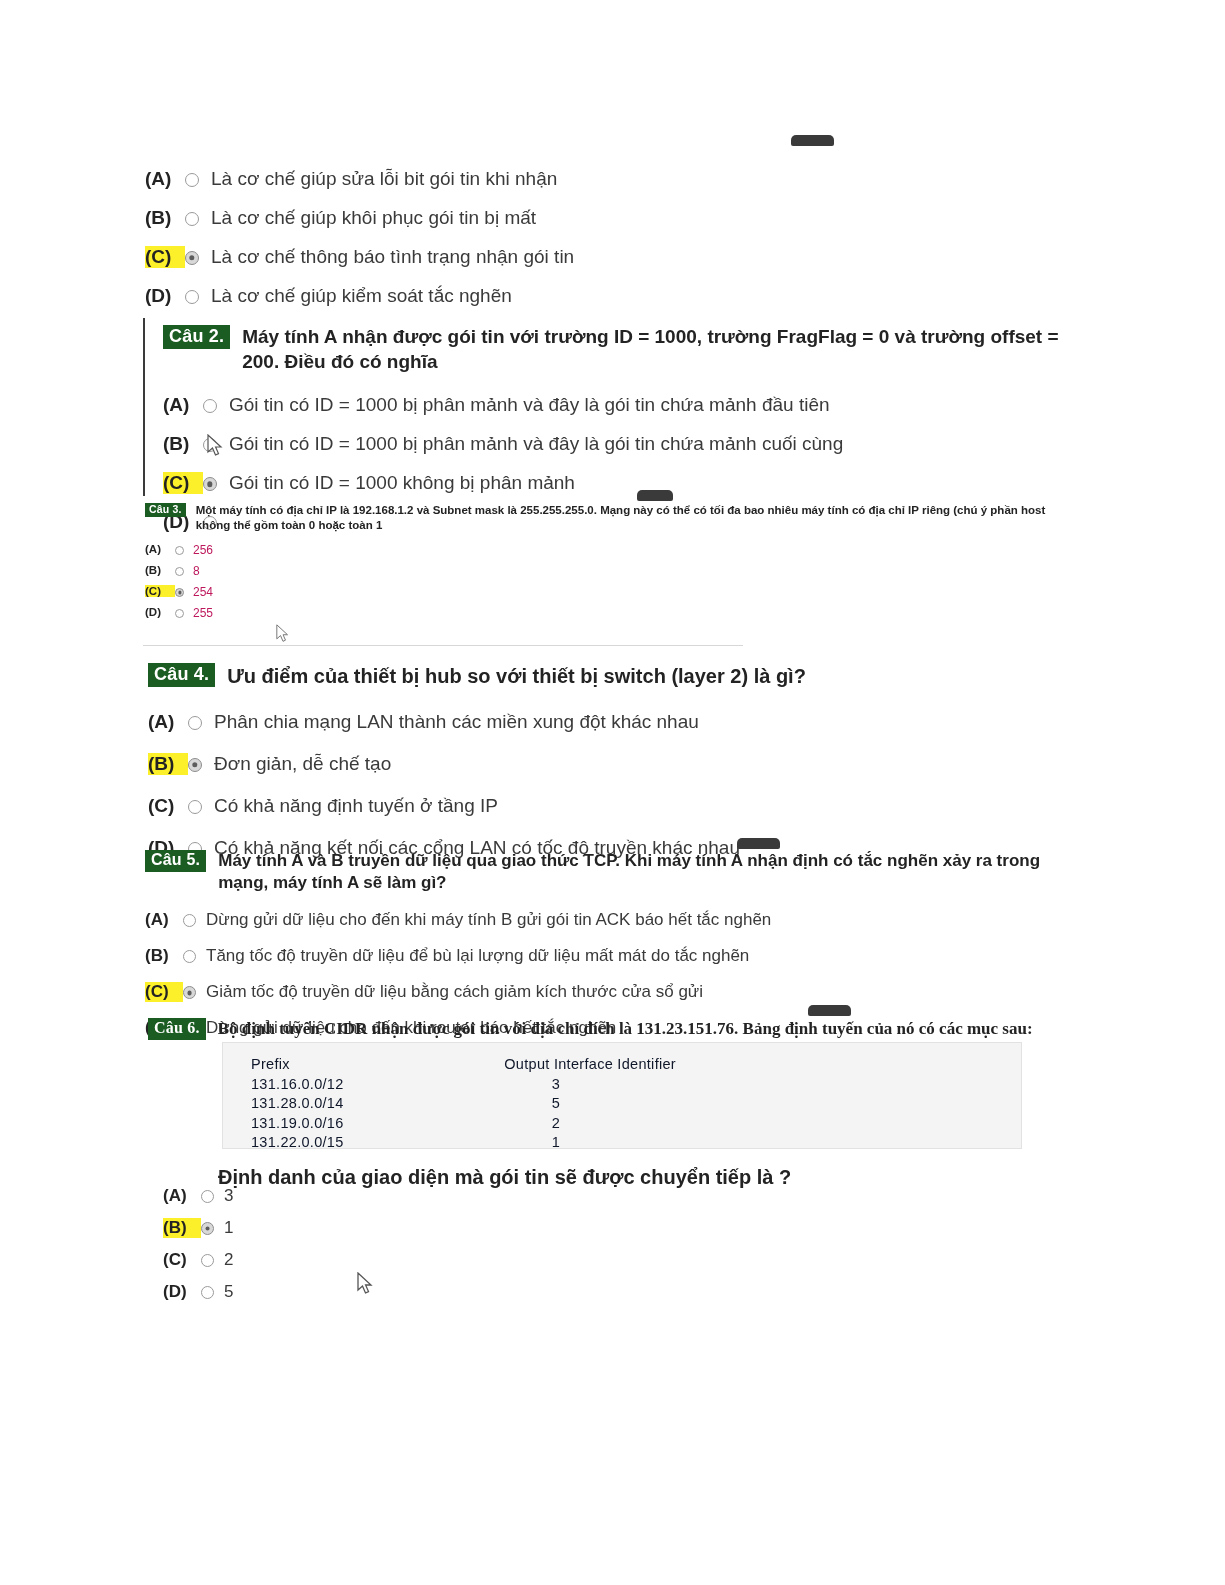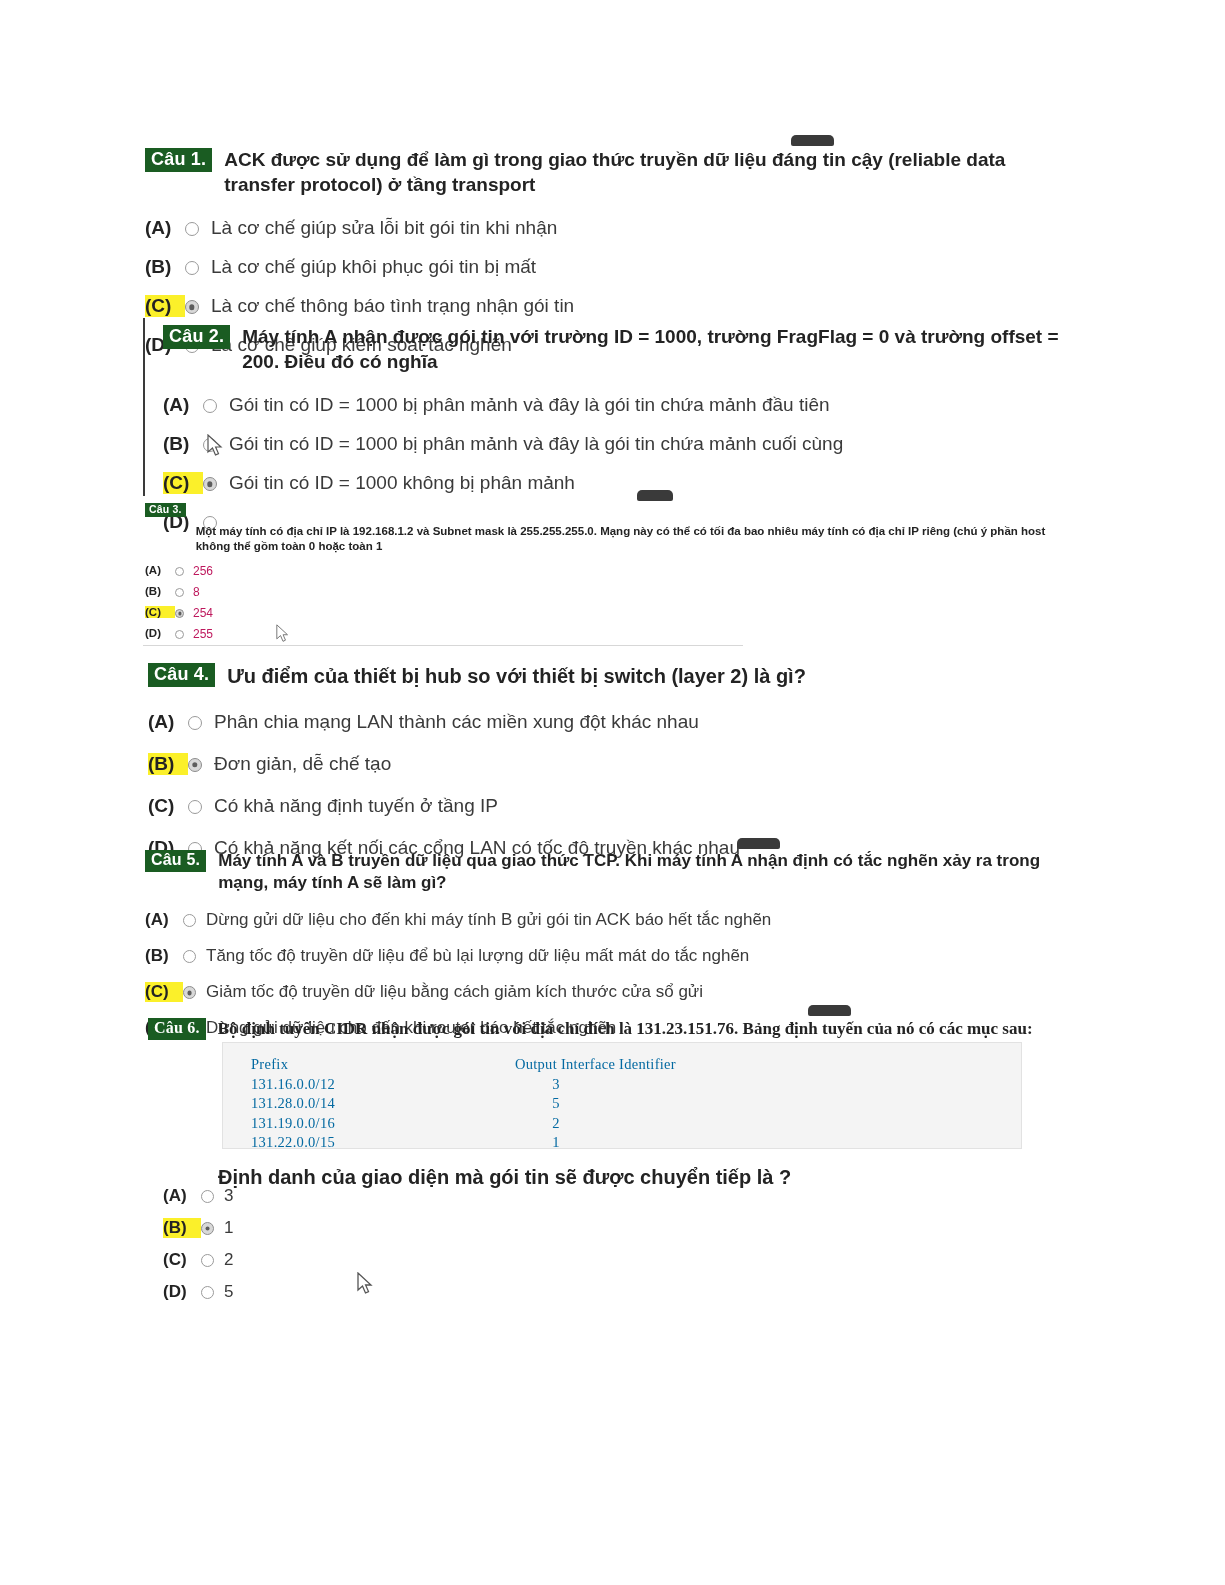--- a/index.html
+++ b/index.html
@@ -94,21 +94,21 @@
   .big .opt        { font-size: 19px; margin-top: 17px; }
   .big .olabel     { width: 40px; }
   .big .radio      { width: 14px; height: 14px; margin-top: 5px; margin-right: 12px; }
 
   .med .qtext      { font-size: 17px; }
   .med .badge      { font-size: 16px; }
   .med .opt        { font-size: 17px; margin-top: 14px; }
   .med .olabel     { width: 38px; }
   .med .radio      { width: 13px; height: 13px; margin-top: 4px; margin-right: 10px; }
 
-  .small .qtext    { font-size: 11.5px; font-weight: bold; margin-top: 21px; }
+  .small .qtext    { font-size: 11.5px; font-weight: bold; }
   .small .badge    { font-size: 10.5px; padding: 1px 4px 2px 4px; }
   .small .opt      { font-size: 12px; margin-top: 7px; }
   .small .olabel   { width: 30px; font-size: 11.5px; }
   .small .radio    { width: 9px; height: 9px; margin-top: 3px; margin-right: 9px; }
   .small .otext    { color: #be185d; }
 
   
   .scrollbar {
     position: absolute;
     background: #3a3a3a;
@@ -127,23 +127,23 @@
   }
 
   
   .table-box {
     position: absolute;
     background: #f4f4f4;
     border: 1px solid #e2e2e2;
     box-sizing: border-box;
   }
   .mono {
-    font-family: Liberation Serif, serif;
+    font-family: Liberation Sans, sans-serif;
     font-size: 14.5px;
-    color: #0369a1;
+    color: #0f172a;
     letter-spacing: .3px;
   }
   .trow {
     display: flex;
     line-height: 1.35;
   }
   .tcol-prefix { width: 185px; flex: 0 0 auto; }
   .tcol-iface  { width: 240px; flex: 0 0 auto; }
   .trow.body .tcol-iface { text-align: center; }
   .thead .tcol-iface { text-align: right; }
@@ -169,24 +169,20 @@
 
   <div class="scrollbar" style="left:791px; top:135px; width:43px;"></div>
   <div class="scrollbar" style="left:637px; top:490px; width:36px;"></div>
   <div class="scrollbar" style="left:737px; top:838px; width:43px;"></div>
   <div class="scrollbar" style="left:808px; top:1005px; width:43px;"></div>
 
   <div class="vrule" style="left:143px; top:318px; width:2px; height:178px;"></div>
   <div class="hrule" style="left:143px; top:645px; width:600px;"></div>
 
   <div class="qblock big" style="left:145px; top:148px; width:930px;">
-    <div class="qhead">
-      <span class="badge">Câu 1.</span>
-      <span class="qtext">ACK được sử dụng để làm gì trong giao thức truyền dữ liệu đáng tin cậy (reliable data transfer protocol) ở tầng transport</span>
-    </div>
 
     <div class="opt" style="margin-top:20px;">
       <span class="olabel">(A)</span>
       <span class="radio"></span>
       <span class="otext">Là cơ chế giúp sửa lỗi bit gói tin khi nhận</span>
     </div>
     <div class="opt">
       <span class="olabel">(B)</span>
       <span class="radio"></span>
       <span class="otext">Là cơ chế giúp khôi phục gói tin bị mất</span>

